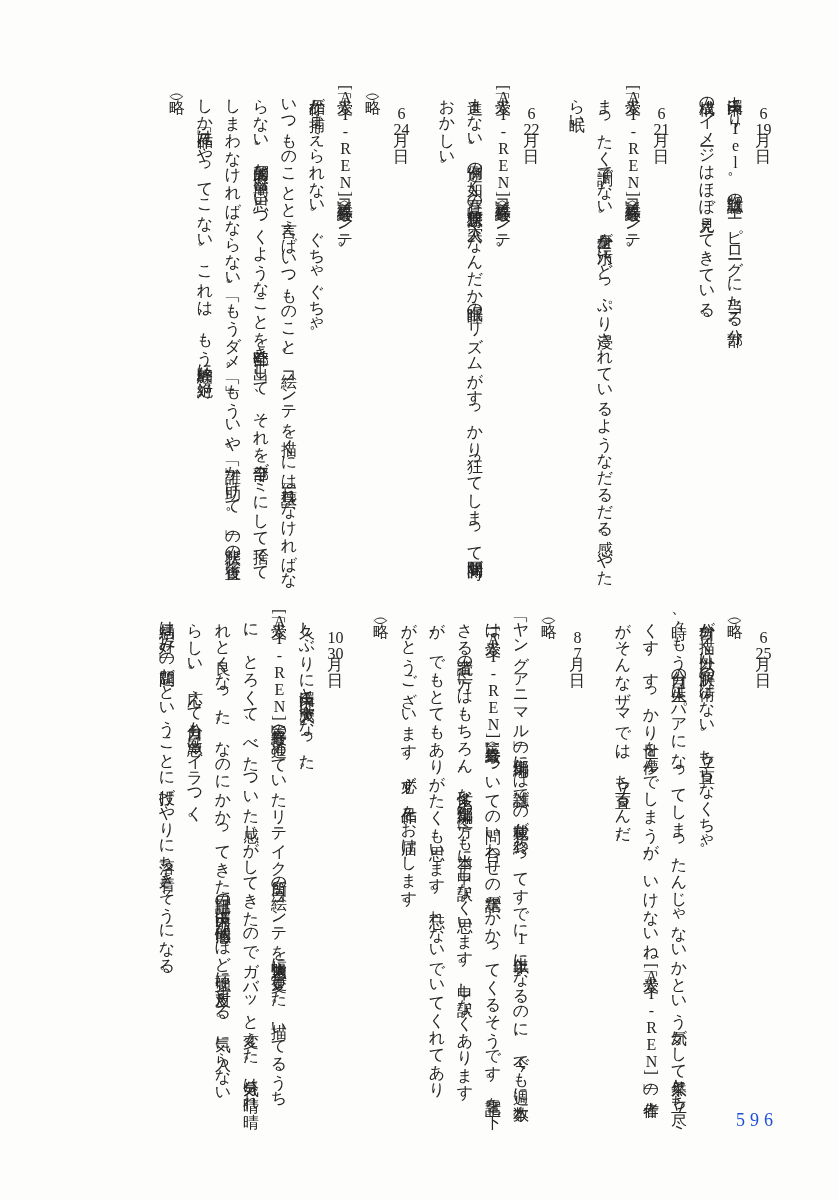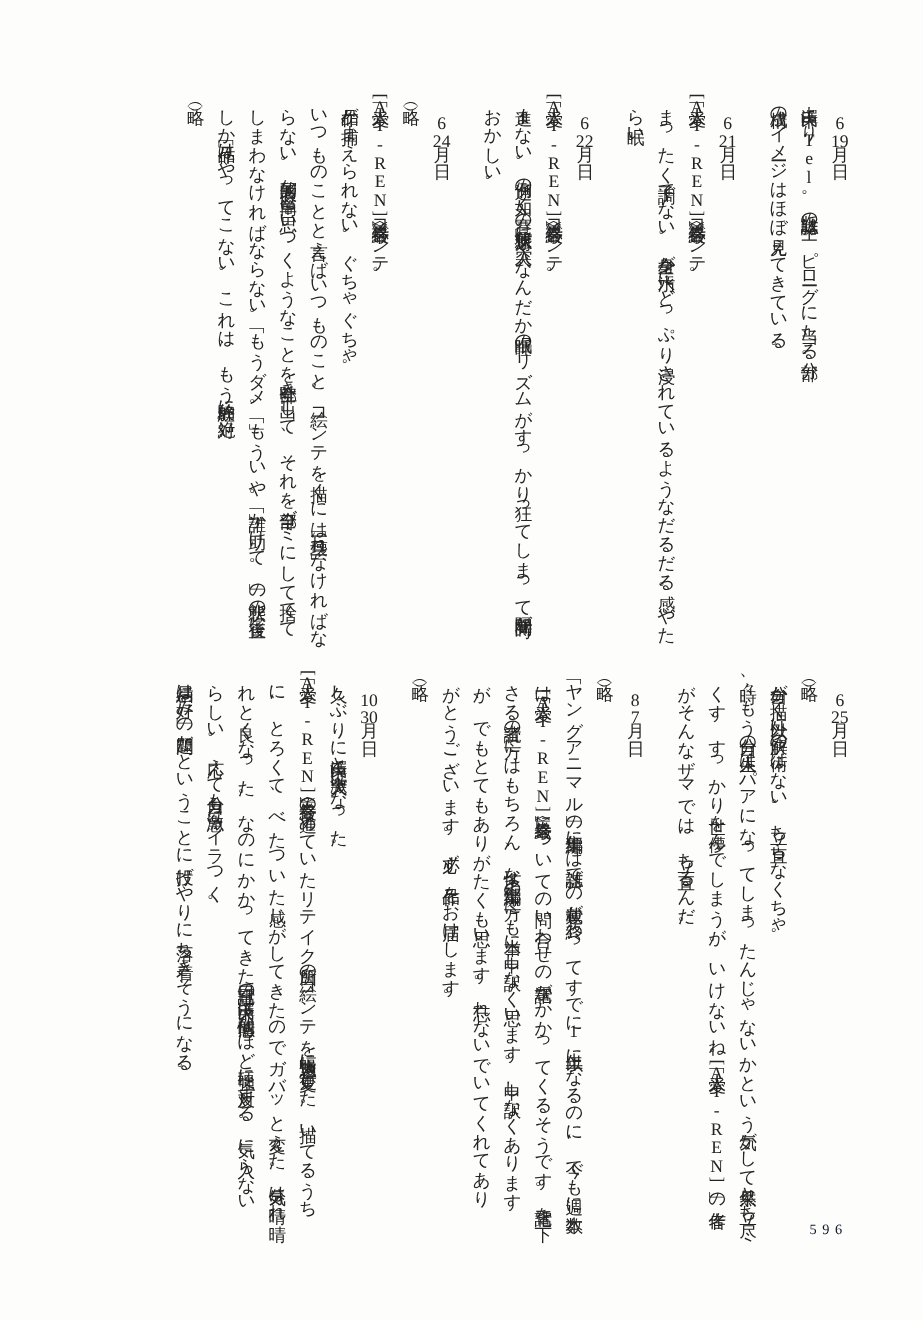--- a/index.html
+++ b/index.html
@@ -47,23 +47,23 @@
     letter-spacing: 0;
   }
   .lat {                         
     text-orientation: upright;
     letter-spacing: 0;
   }
   .page-number {
     position: absolute;
     left: 736px;
     top: 1110px;
-    font-size: 13px;
+    font-size: 18px;
     letter-spacing: 5px;
-    color: #0f172a;
+    color: #1d4ed8;
     font-family: "Liberation Serif", "DejaVu Serif", serif;
   }
 </style>
 </head>
 <body>
 
 <div class="page">
   <section class="band band-top" id="band-0">
   <article class="entry">
     <p class="date"><span class="tcy">6</span>月<span class="tcy">19</span>日</p>

